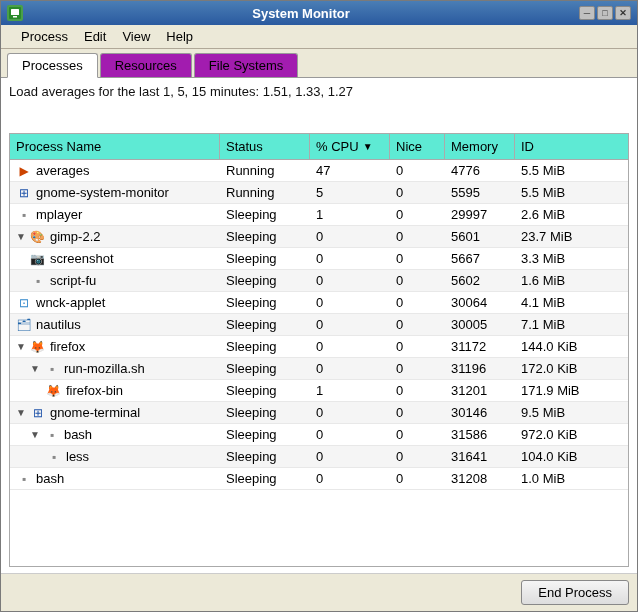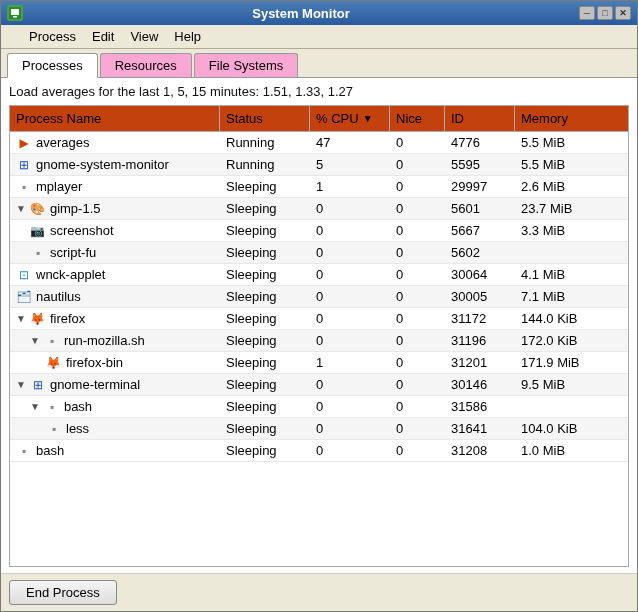--- a/index.html
+++ b/index.html
@@ -65,21 +65,21 @@
       display: flex;
       align-items: center;
       justify-content: center;
       cursor: pointer;
       color: #333;
     }
     .menubar {
       background: #ece9d8;
       display: flex;
       gap: 0;
-      padding: 2px 20px;
+      padding: 2px 12px;
       border-bottom: 1px solid #b0a898;
     }
     .menu-item {
       padding: 2px 8px;
       cursor: pointer;
       border-radius: 2px;
       font-size: 13px;
     }
     .tabs-bar {
       display: flex;
@@ -95,45 +95,46 @@
       cursor: pointer;
       font-size: 13px;
       border-radius: 3px 3px 0 0;
     }
     .tab.active {
       background: white;
       border-bottom: 1px solid white;
       margin-bottom: -1px;
       z-index: 1;
     }
-    .tab.inactive { background: #f9a8d4; }
+    .tab.inactive { background: #a21caf; }
     .content-area {
       background: white;
       flex: 1;
       display: flex;
       flex-direction: column;
       padding: 6px 8px;
       overflow: hidden;
+      gap: 28px;
     }
     .load-avg {
       font-size: 13px;
       margin-bottom: 6px;
       color: #111;
     }
     .table-container {
       flex: 1;
       border: 1px solid #aaa;
       overflow: hidden;
       display: flex;
       flex-direction: column;
     }
     .table-header {
       display: grid;
       grid-template-columns: 210px 90px 80px 55px 70px 90px 16px;
-      background: #c2410c;
+      background: #5eead4;
       border-bottom: 1px solid #aaa;
       min-height: 26px;
     }
     .th {
       padding: 4px 6px;
       font-size: 13px;
       font-weight: normal;
       border-right: 1px solid #aaa;
       display: flex;
       align-items: center;
@@ -178,21 +179,21 @@
       font-size: 12px;
     }
     .expand-arrow {
       font-size: 10px;
       color: #555;
       flex-shrink: 0;
       cursor: pointer;
     }
     .bottom-bar {
       display: flex;
-      justify-content: flex-start;
+      justify-content: flex-end;
       padding: 6px 8px;
       background: #ece9d8;
       border-top: 1px solid #ccc;
     }
     .end-process-btn {
       padding: 4px 16px;
       background: linear-gradient(to bottom, #f5f5f5, #ddd);
       border: 1px solid #888;
       border-radius: 3px;
       cursor: pointer;
@@ -247,22 +248,22 @@
   <div class="content-area">
     <div class="load-avg">Load averages for the last 1, 5, 15 minutes: 1.51, 1.33, 1.27</div>
 
     <div class="table-container">
 
       <div class="table-header">
         <div class="th">Process Name</div>
         <div class="th">Status</div>
         <div class="th">% CPU <span class="sort-arrow">▼</span></div>
         <div class="th">Nice</div>
+        <div class="th">Memory</div>
         <div class="th">ID</div>
-        <div class="th">Memory</div>
       </div>
 
       <div class="table-body">
 
         <div class="table-row">
           <div class="td name-col">
             <span class="proc-icon icon-mplayer">▶</span>
             <span>averages</span>
           </div>
           <div class="td">Running</div>
@@ -293,21 +294,21 @@
           <div class="td">1</div>
           <div class="td">0</div>
           <div class="td">29997</div>
           <div class="td">2.6 MiB</div>
         </div>
 
         <div class="table-row">
           <div class="td name-col">
             <span class="expand-arrow">▼</span>
             <span class="proc-icon icon-gimp">🎨</span>
-            <span>gimp-1.5</span>
+            <span>gimp-2.2</span>
           </div>
           <div class="td">Sleeping</div>
           <div class="td">0</div>
           <div class="td">0</div>
           <div class="td">5601</div>
           <div class="td">23.7 MiB</div>
         </div>
 
         <div class="table-row">
           <div class="td name-col indent-1">
@@ -323,20 +324,21 @@
 
         <div class="table-row">
           <div class="td name-col indent-1">
             <span class="proc-icon" style="color:#888">▪</span>
             <span>script-fu</span>
           </div>
           <div class="td">Sleeping</div>
           <div class="td">0</div>
           <div class="td">0</div>
           <div class="td">5602</div>
+          <div class="td">1.6 MiB</div>
         </div>
 
         <div class="table-row">
           <div class="td name-col">
             <span class="proc-icon icon-wnck">⊡</span>
             <span>wnck-applet</span>
           </div>
           <div class="td">Sleeping</div>
           <div class="td">0</div>
           <div class="td">0</div>
@@ -410,20 +412,21 @@
         <div class="table-row">
           <div class="td name-col indent-1">
             <span class="expand-arrow">▼</span>
             <span class="proc-icon" style="color:#888">▪</span>
             <span>bash</span>
           </div>
           <div class="td">Sleeping</div>
           <div class="td">0</div>
           <div class="td">0</div>
           <div class="td">31586</div>
+          <div class="td">972.0 KiB</div>
         </div>
 
         <div class="table-row">
           <div class="td name-col indent-2">
             <span class="proc-icon" style="color:#888">▪</span>
             <span>less</span>
           </div>
           <div class="td">Sleeping</div>
           <div class="td">0</div>
           <div class="td">0</div>

